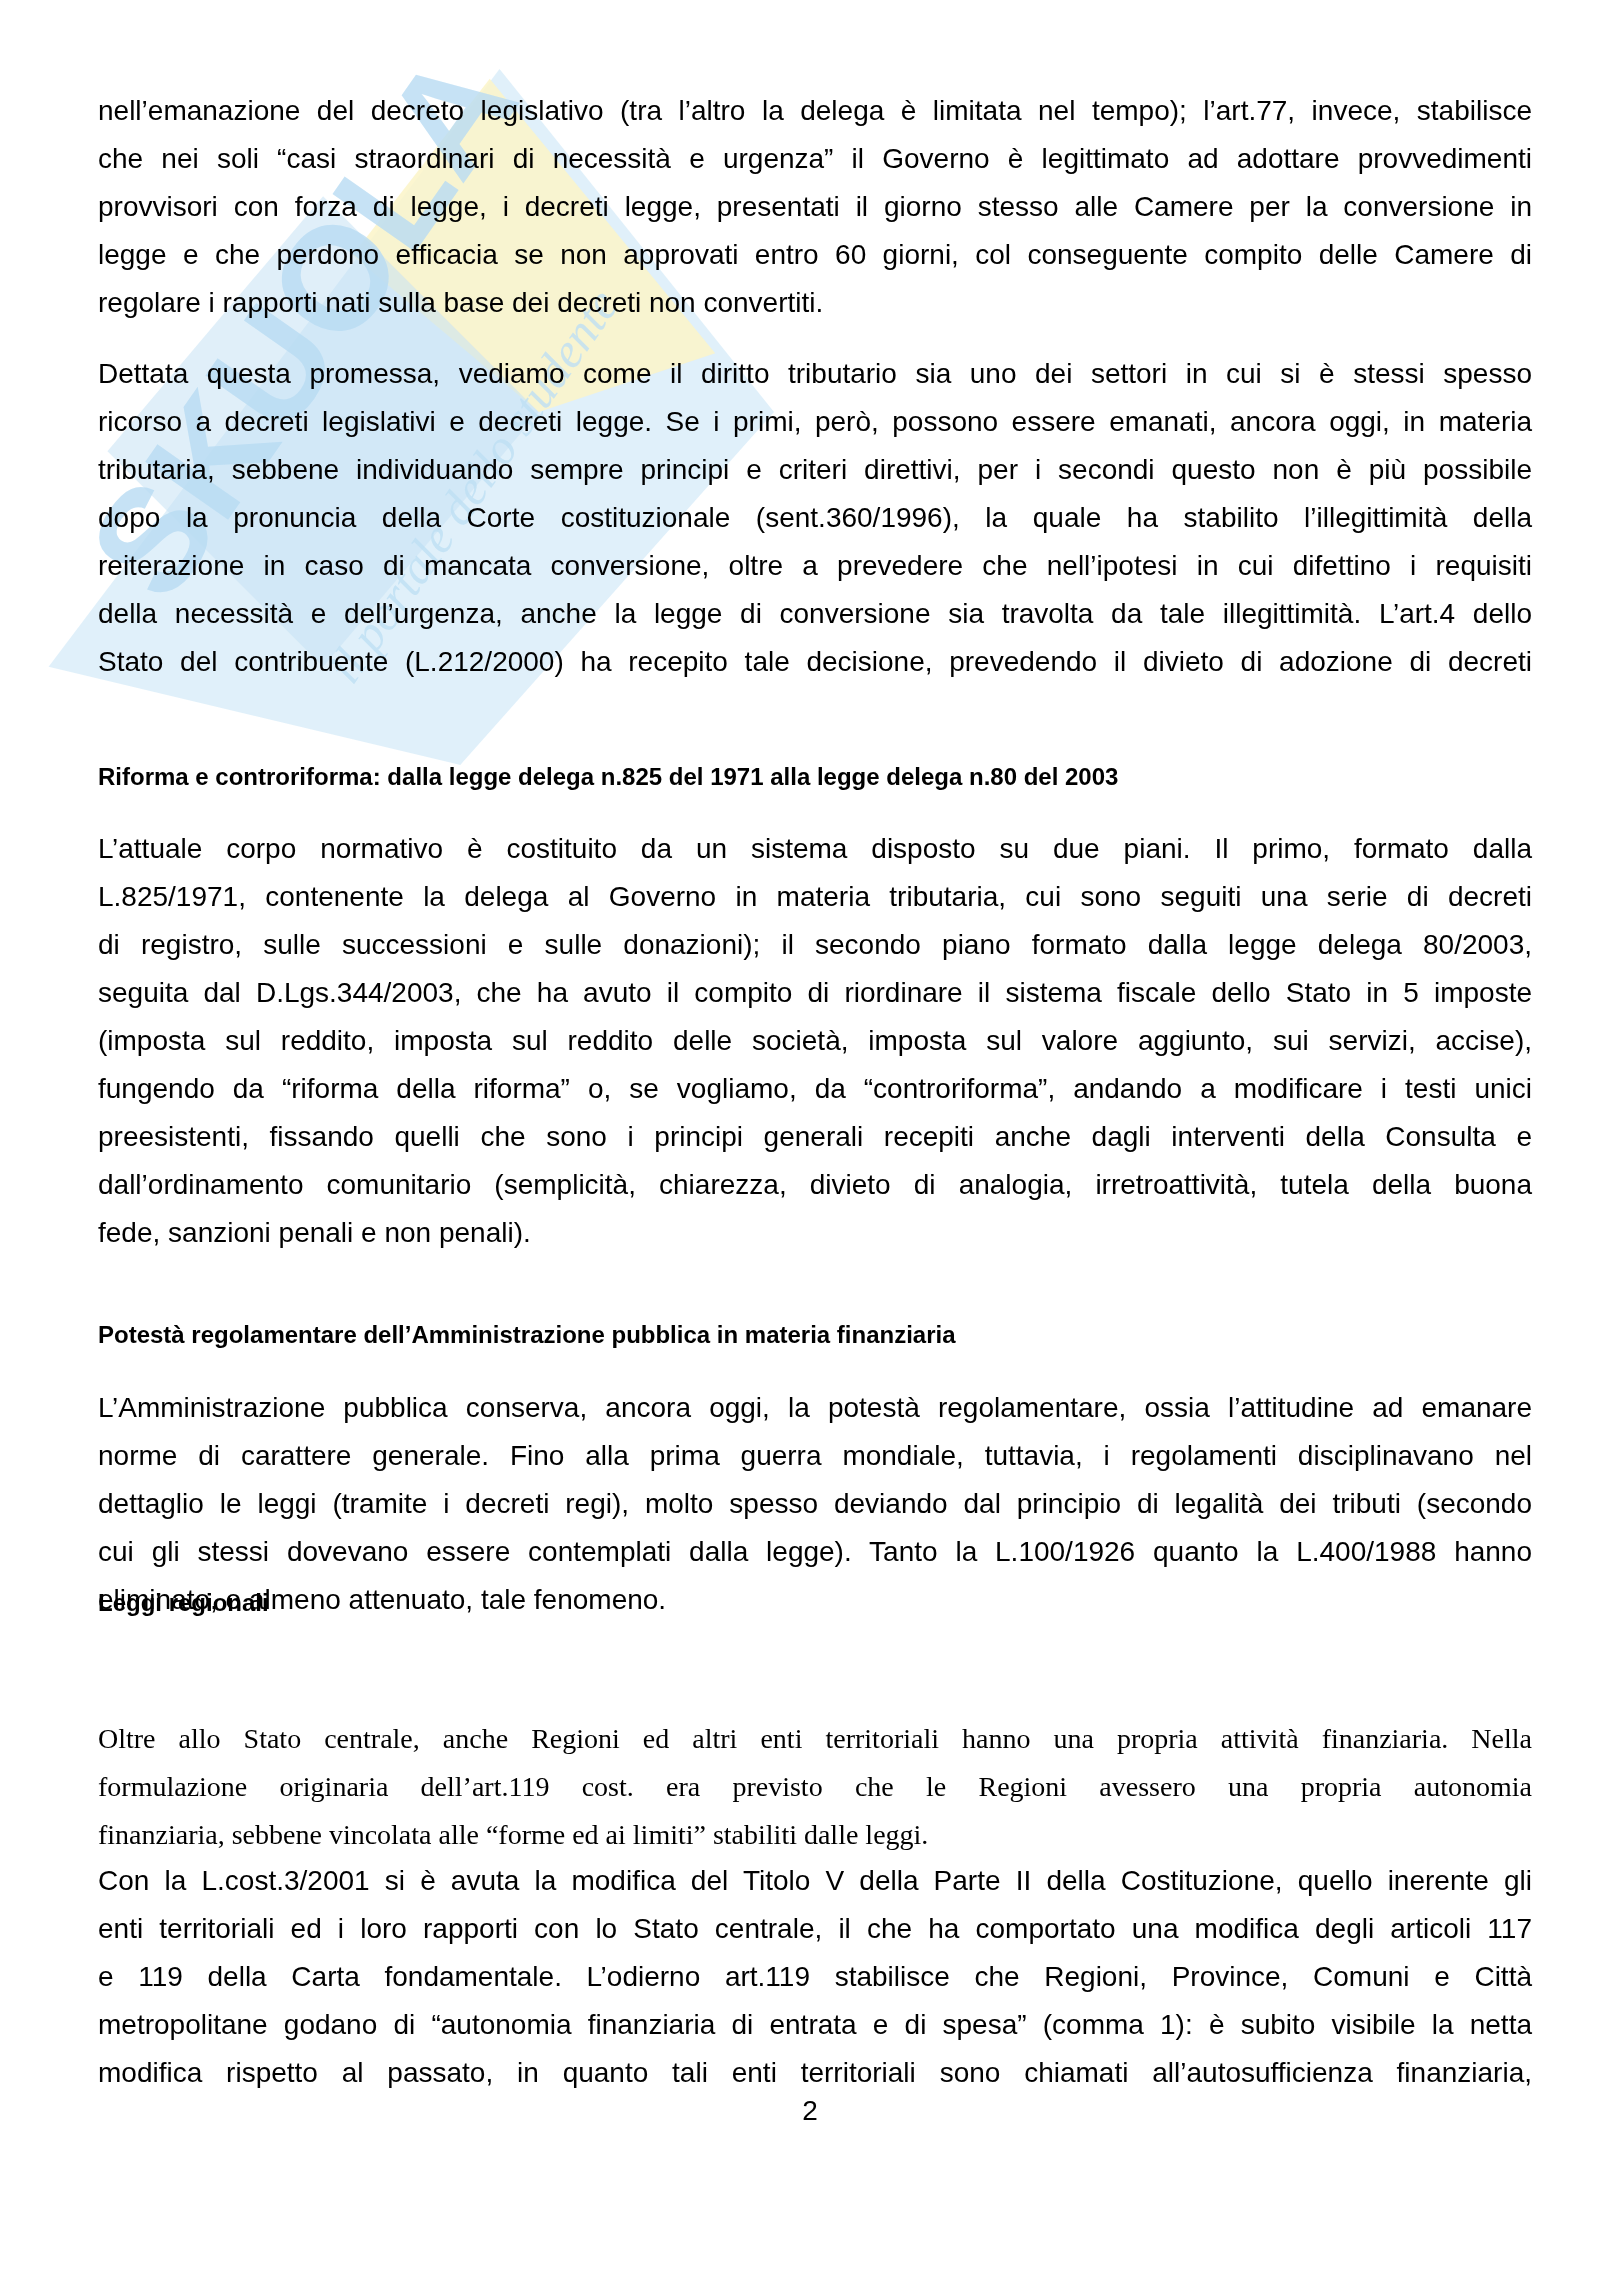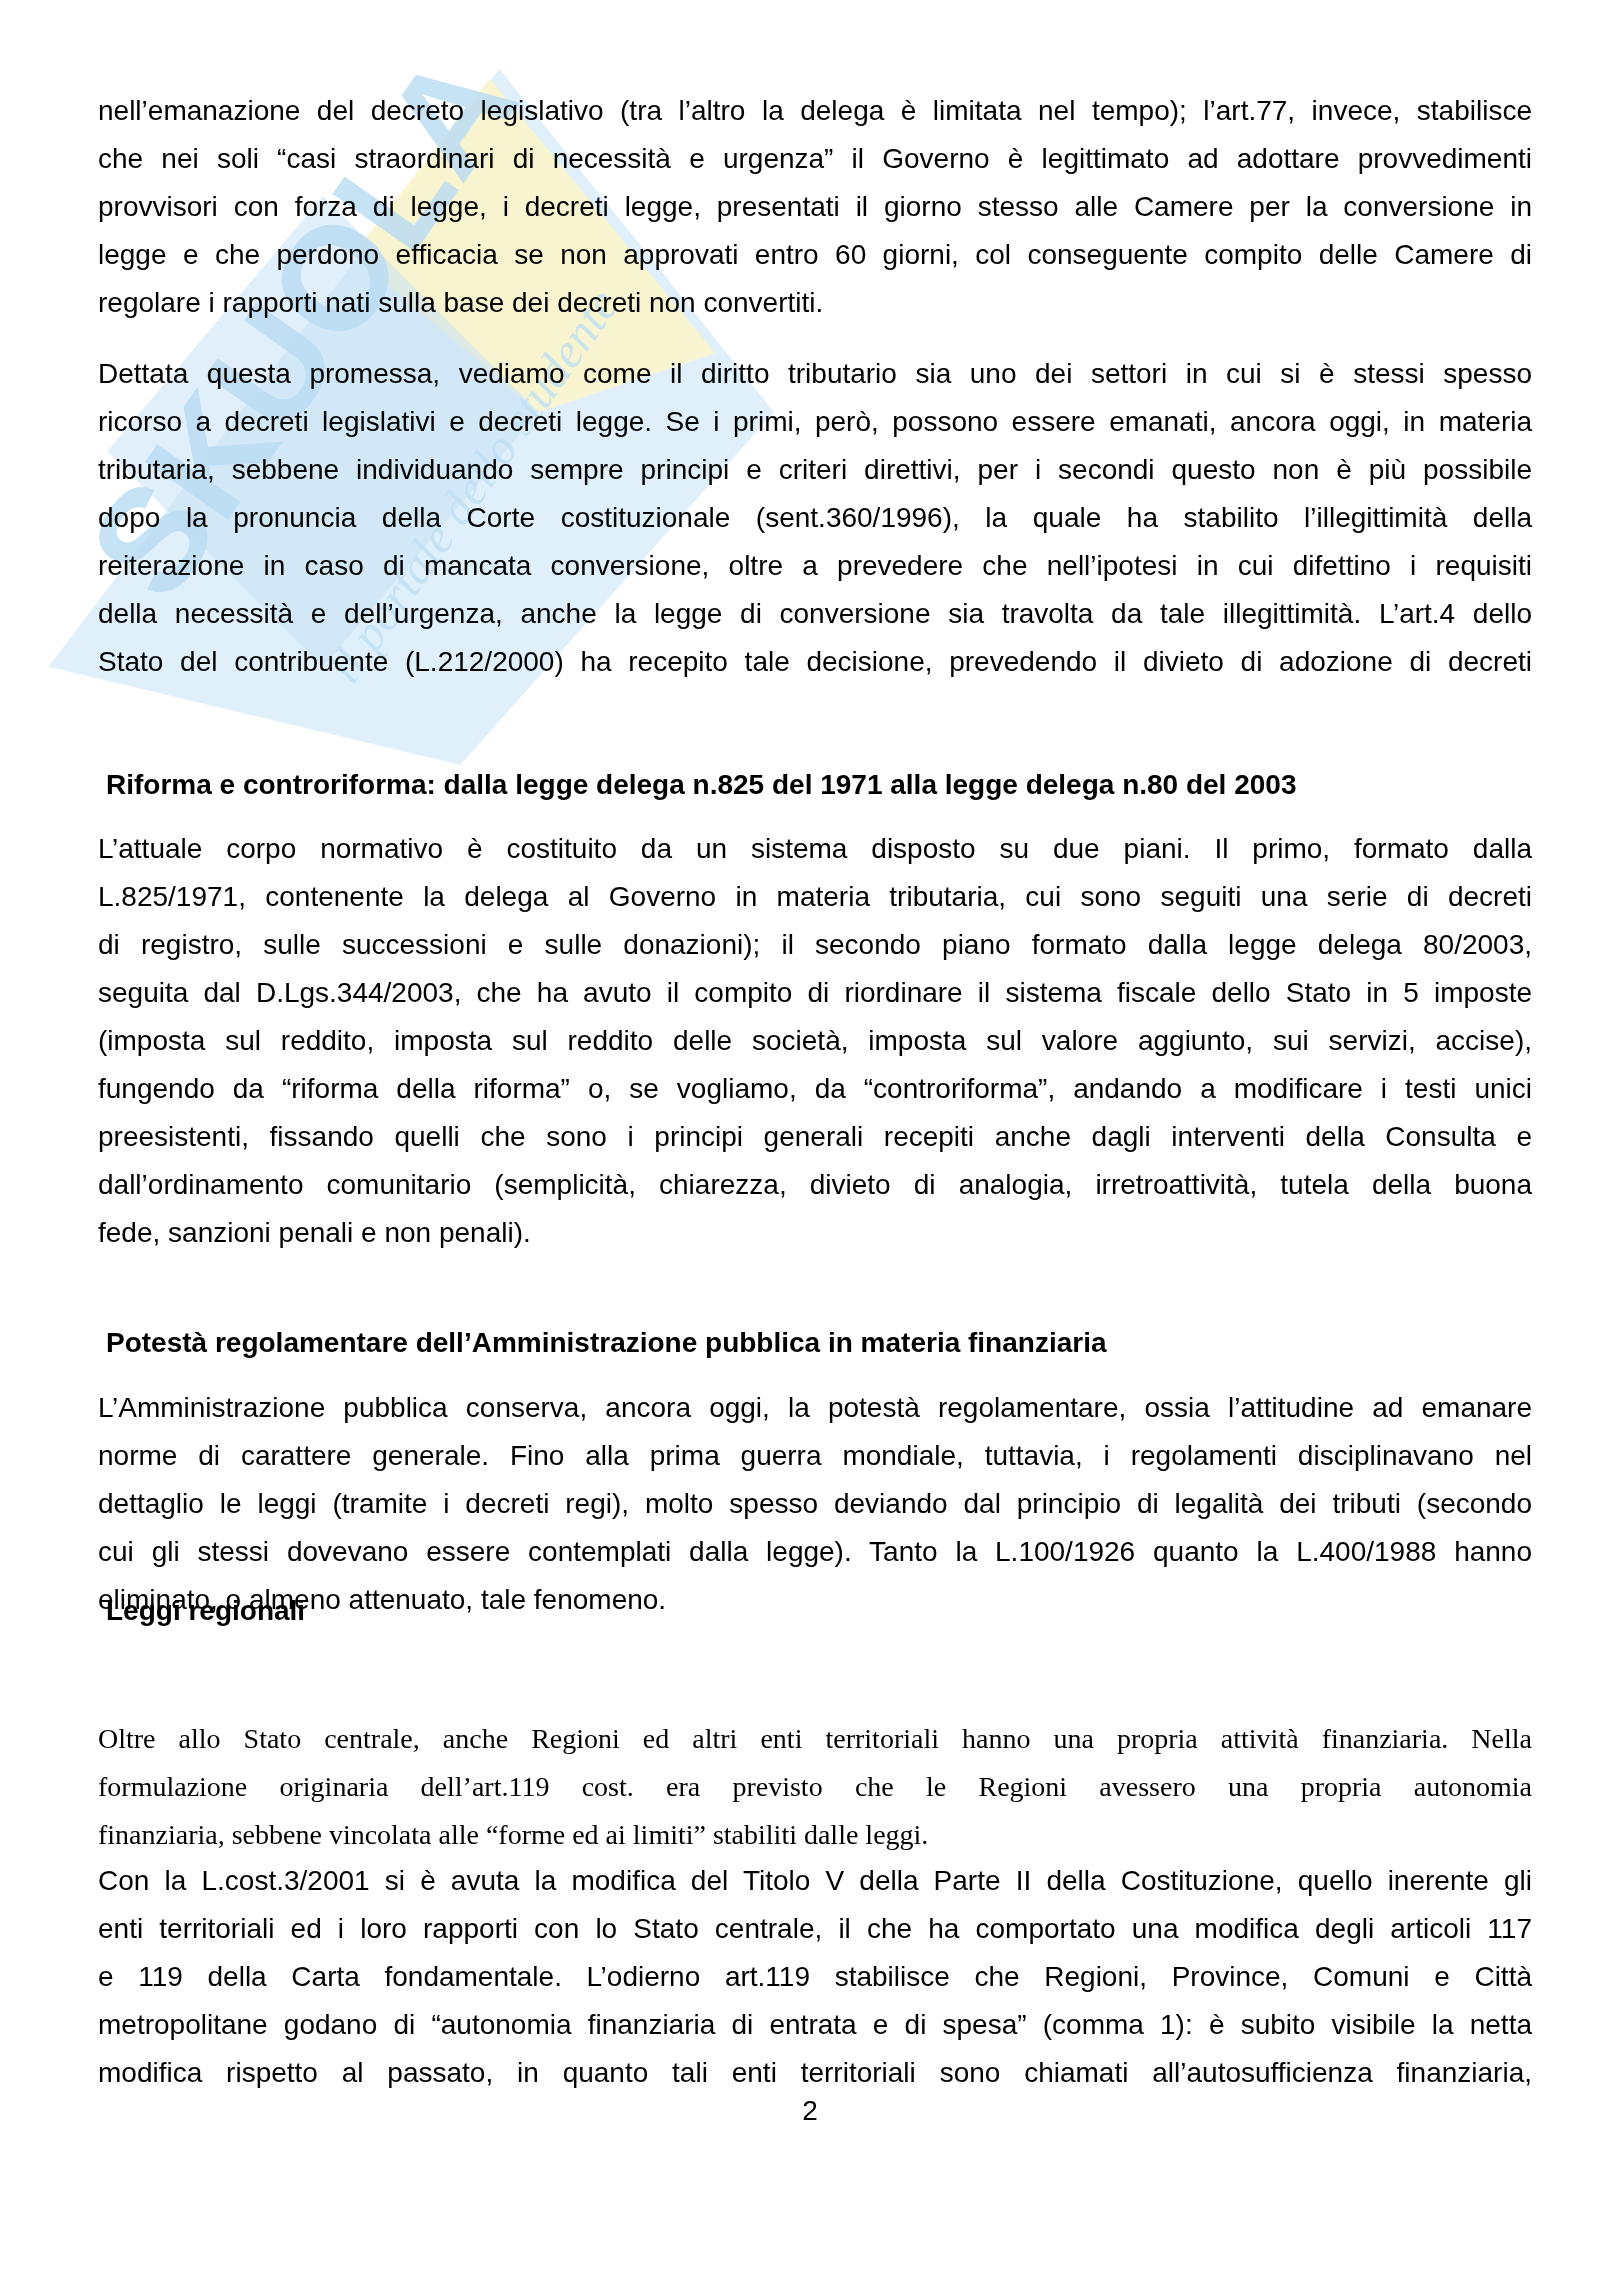--- a/index.html
+++ b/index.html
@@ -42,24 +42,24 @@
     text-align-last: justify;
     white-space: nowrap;
     height: 48px;
   }
   .para .line.last {
     text-align-last: left;
   }
   .heading {
     position: absolute;
     left: 0;
-    font-size: 28px;
+    font-size: 24px;
     line-height: 47px;
     font-weight: bold;
-    margin: 8px;
+    margin: 0;
   }
   .page-number {
     position: absolute;
     left: 0;
     width: 1620px;
     top: 2095px;
     text-align: center;
     font-size: 28px;
   }
 </style>

